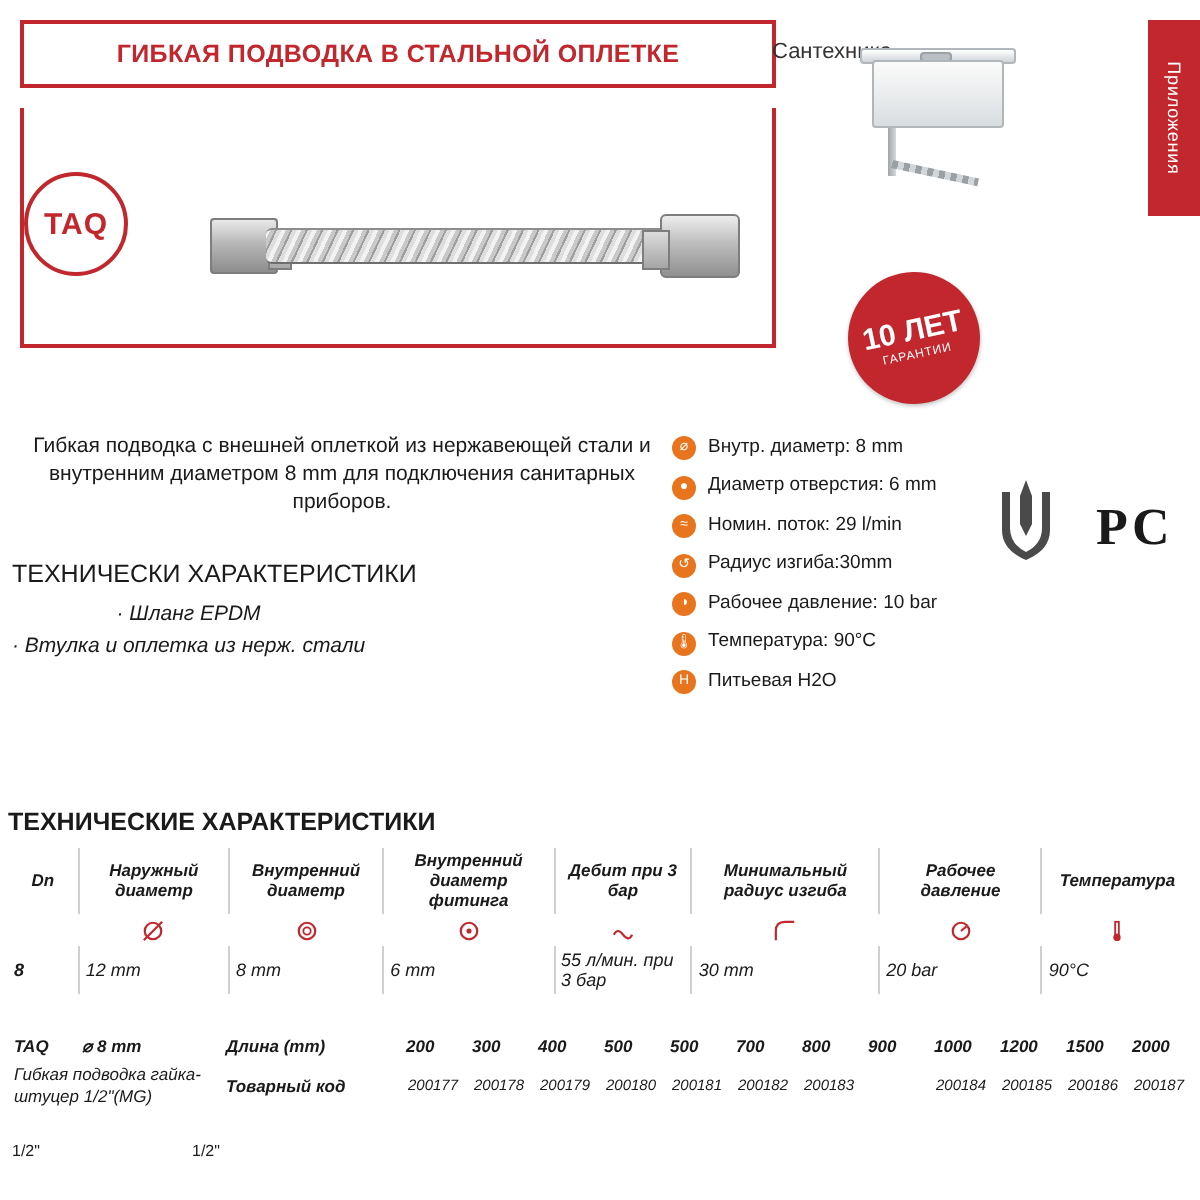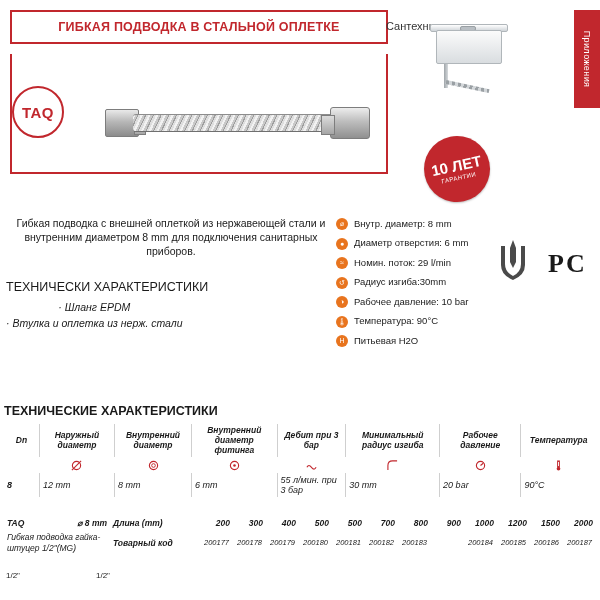--- a/index.html
+++ b/index.html
@@ -193,21 +193,21 @@
     text-align:center; font-weight:bold; font-size:8.5px; line-height:1.15;
     border-bottom:1px solid #333;
     padding-bottom:2px;
   }
   .hdr td.vdiv, .row td.vdiv { border-left:1px solid #cfcfcf; }
   .icorow td { text-align:center; padding:2px 2px 3px; border-bottom:1px solid #333; }
   .row td { text-align:left; font-size:9px; padding:5px 4px; }
   .row.values td { text-align:left; }
   .taq-cell { font-weight:bold; font-size:9.5px; }
   .dn-cell { font-weight:bold; font-size:9.5px; }
-  .len-row td { text-align:right; font-size:8.5px; font-weight:bold; border-bottom:1px solid #bfbfbf;}
+  .len-row td { text-align:left; font-size:8.5px; font-weight:bold; border-bottom:1px solid #bfbfbf;}
   .len-label { text-align:left !important; font-weight:bold; }
   .code-row td { text-align:center; font-size:7.5px; }
   .code-row td.code-label { text-align:left; font-weight:bold; font-size:8.5px; }
   .footnote { position:absolute; left:6px; top:571px; font-size:8px; }
   .footnote2 { position:absolute; left:96px; top:571px; font-size:8px; }
 
   .mini-ic { display:inline-block; width:11px; height:11px; vertical-align:middle; }
 </style>
 </head>
 <body>

